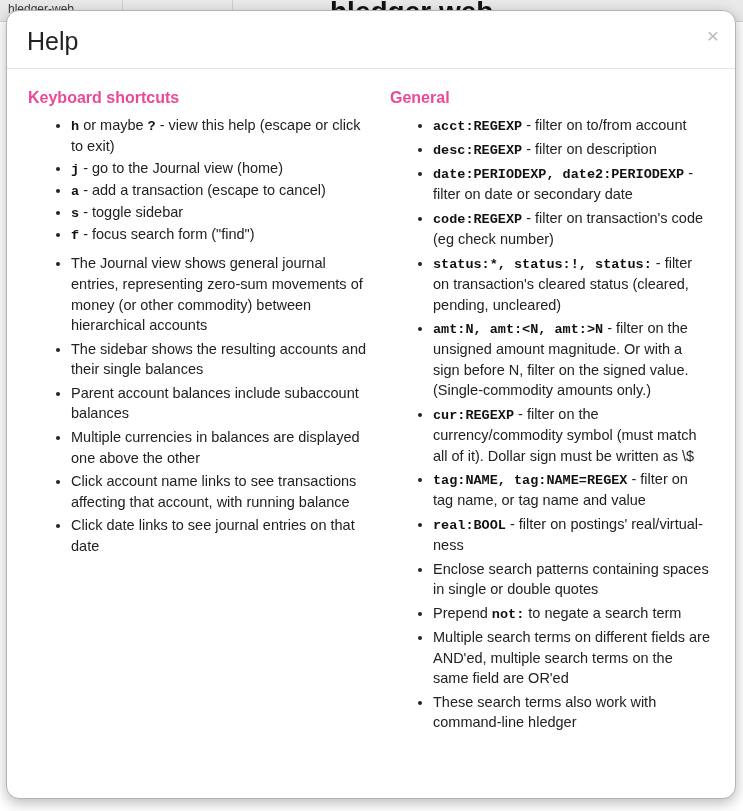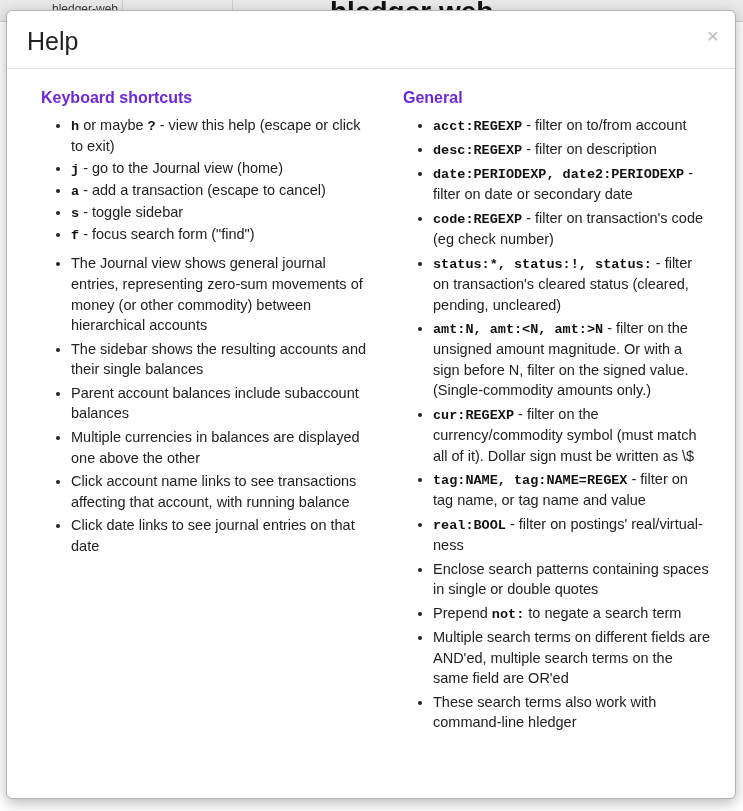--- a/index.html
+++ b/index.html
@@ -37,21 +37,20 @@
     border-bottom: 1px solid #d0d0d0;
     box-sizing: border-box;
   }
   .backdrop-brand {
     position: absolute;
     top: 2px;
     left: 8px;
     font-size: 12px;
     color: #3a3a3a;
     white-space: nowrap;
-    margin-left: 44px;
   }
   .backdrop-tab {
     position: absolute;
     top: 0;
     left: 122px;
     width: 1px;
     height: 22px;
     background: #cfcfcf;
   }
   .backdrop-tab2 {
@@ -74,21 +73,21 @@
 
   
   .modal {
     position: absolute;
     top: 10px;
     left: 6px;
     width: 730px;
     height: 789px;
     background: #ffffff;
     border: 1px solid #b4b4b4;
-    border-radius: 6px;
+    border-radius: 13px;
     box-shadow: 0 4px 14px rgba(0,0,0,0.28);
     box-sizing: border-box;
     overflow: hidden;
   }
 
   .modal-header {
     position: relative;
     height: 58px;
     border-bottom: 1px solid #e3e3e3;
     box-sizing: border-box;
@@ -134,22 +133,22 @@
   }
   .col-right {
     width: 332px;
     flex: 0 0 332px;
     box-sizing: border-box;
   }
 
   h4.section {
     font-size: 16px;
     font-weight: bold;
-    color: #6d28d9;
-    margin: 0 0 8px 16px;
+    color: #ec4899;
+    margin: 0 0 8px 3px;
   }
   h4.section.second {
     margin-top: 22px;
   }
 
   ul.help-list {
     margin: 8px;
     padding-left: 38px;
     list-style-type: disc;
   }

